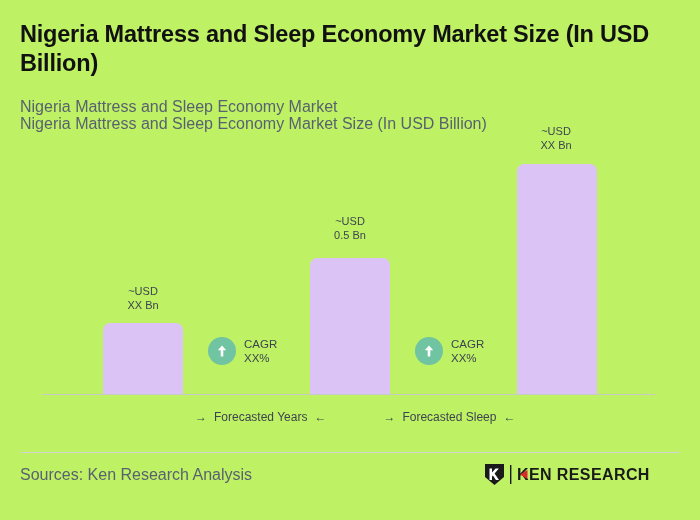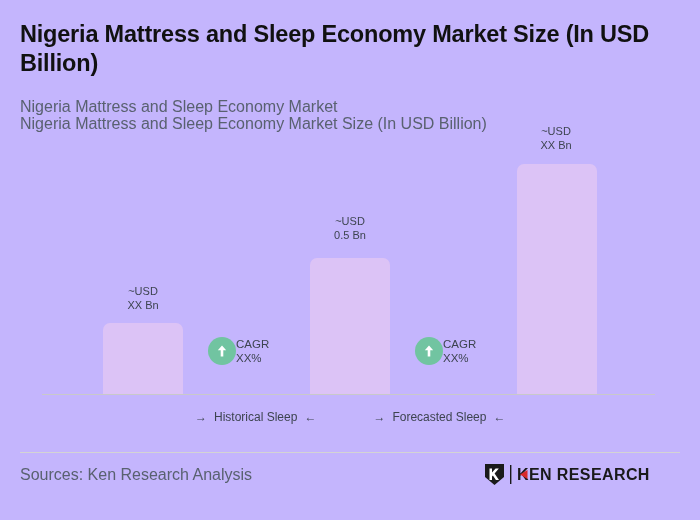--- a/index.html
+++ b/index.html
@@ -13,21 +13,21 @@
     font-family: "Liberation Sans", sans-serif;
     color: #222;
     overflow: hidden;
     position: relative;
   }
 
   .page {
     position: relative;
     width: 700px;
     height: 520px;
-    background: #c4b5fd;
+    background: #bef264;
     box-sizing: border-box;
   }
 
   
   .title {
     position: absolute;
     left: 20px;
     top: 20px;
     width: 660px;
     font-size: 23.5px;
@@ -88,21 +88,21 @@
   }
   .bar-label-1 { left: 83px; top: 284px; }
   .bar-label-2 { left: 290px; top: 214px; }
   .bar-label-3 { left: 496px; top: 124px; }
 
   
   .cagr {
     position: absolute;
     display: flex;
     align-items: flex-end;
-    gap: 0;
+    gap: 8px;
   }
   .cagr-1 { left: 208px; top: 337px; }
   .cagr-2 { left: 415px; top: 337px; }
 
   .cagr-circle {
     width: 28px;
     height: 28px;
     border-radius: 50%;
     background: #71c4a1;
     display: flex;
@@ -226,21 +226,21 @@
       </div>
       <div class="cagr-text">
         <div>CAGR</div>
         <div>XX%</div>
       </div>
     </div>
 
     <div class="periods">
       <div class="period period-1">
         <span class="arrow-glyph">→</span>
-        <span>Historical Sleep</span>
+        <span>Forecasted Years</span>
         <span class="arrow-glyph">←</span>
       </div>
       <div class="period period-2">
         <span class="arrow-glyph">→</span>
         <span>Forecasted Sleep</span>
         <span class="arrow-glyph">←</span>
       </div>
     </div>
 
   </div>

